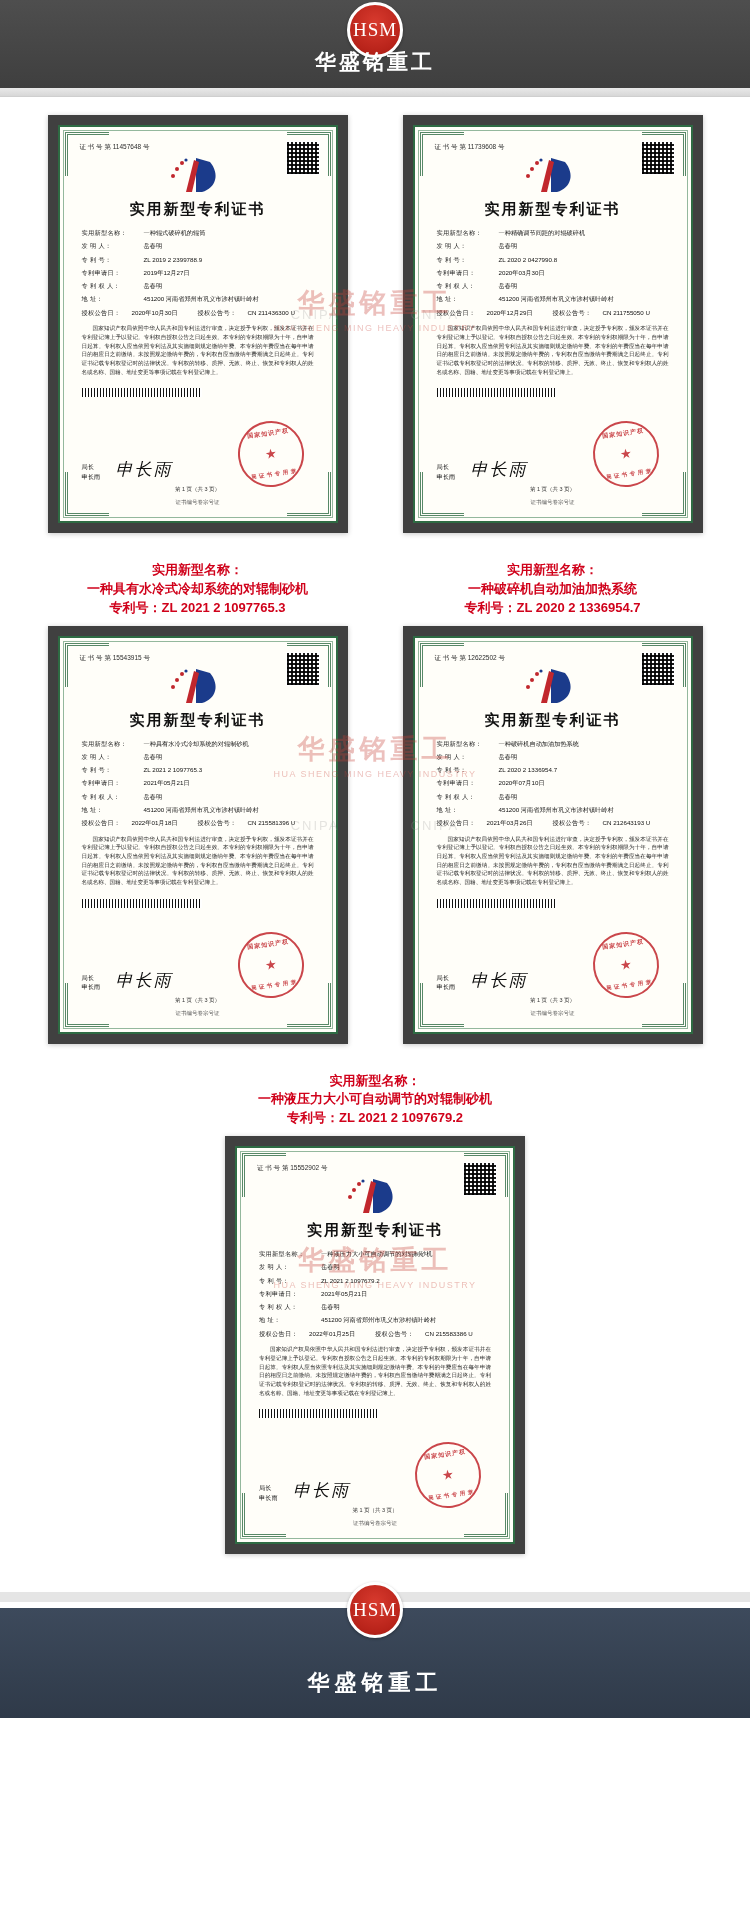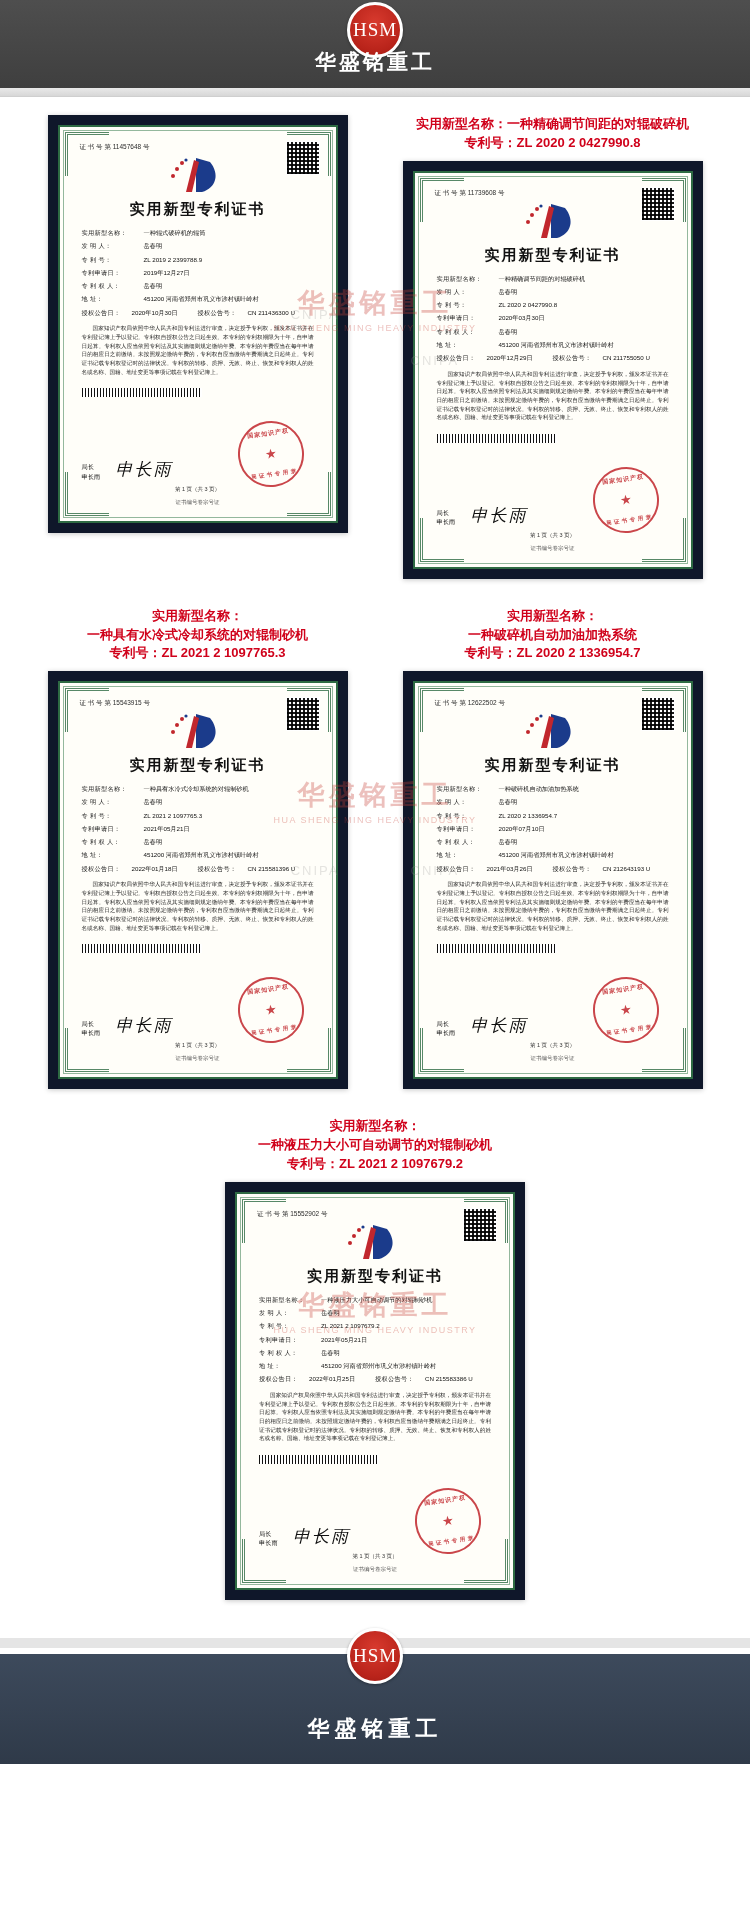--- a/index.html
+++ b/index.html
@@ -91,21 +91,21 @@
   }
   .cert-caption .cap-line { display: block; white-space: nowrap; }
   .cert-caption .cap-line.wrap { white-space: normal; }
   .cap-label { color: #d0021b; }
 
   
   .cert-card {
     position: relative;
     width: 300px;
     height: 418px;
-    background: #0f172a;
+    background: #404040;
     box-shadow: 0 1px 5px rgba(0,0,0,0.22);
     overflow: hidden;
   }
   .cert-inner {
     position: absolute;
     top: 10px; left: 10px; right: 10px; bottom: 10px;
     border: 2px solid #2e6b43;
     background: #fffef9;
   }
   .cert-inner:before {
@@ -446,24 +446,20 @@
               </div>
               <div class="page-no">第 1 页（共 3 页）</div>
               <div class="cert-footnote">证书编号卷宗号证</div>
             </div>
           </div>
           <div class="wm-cnipa right">CNIPA</div>
         </div>
       </div>
 
       <div class="cert-block">
-        <div class="cert-caption">
-          <span class="cap-line"><span class="cap-label">实用新型名称：</span><span>一种精确调节间距的对辊破碎机</span></span>
-          <span class="cap-line"><span class="cap-label">专利号：</span><span>ZL 2020 2 0427990.8</span></span>
-        </div>
         <div class="cert-card">
           <div class="cert-inner">
             <span class="corner tl"></span>
             <span class="corner tr"></span>
             <span class="corner bl"></span>
             <span class="corner br"></span>
             <div class="cert-body">
               <div class="qr"></div>
               <div class="cert-no">
                 <span>证 书 号 第</span>

